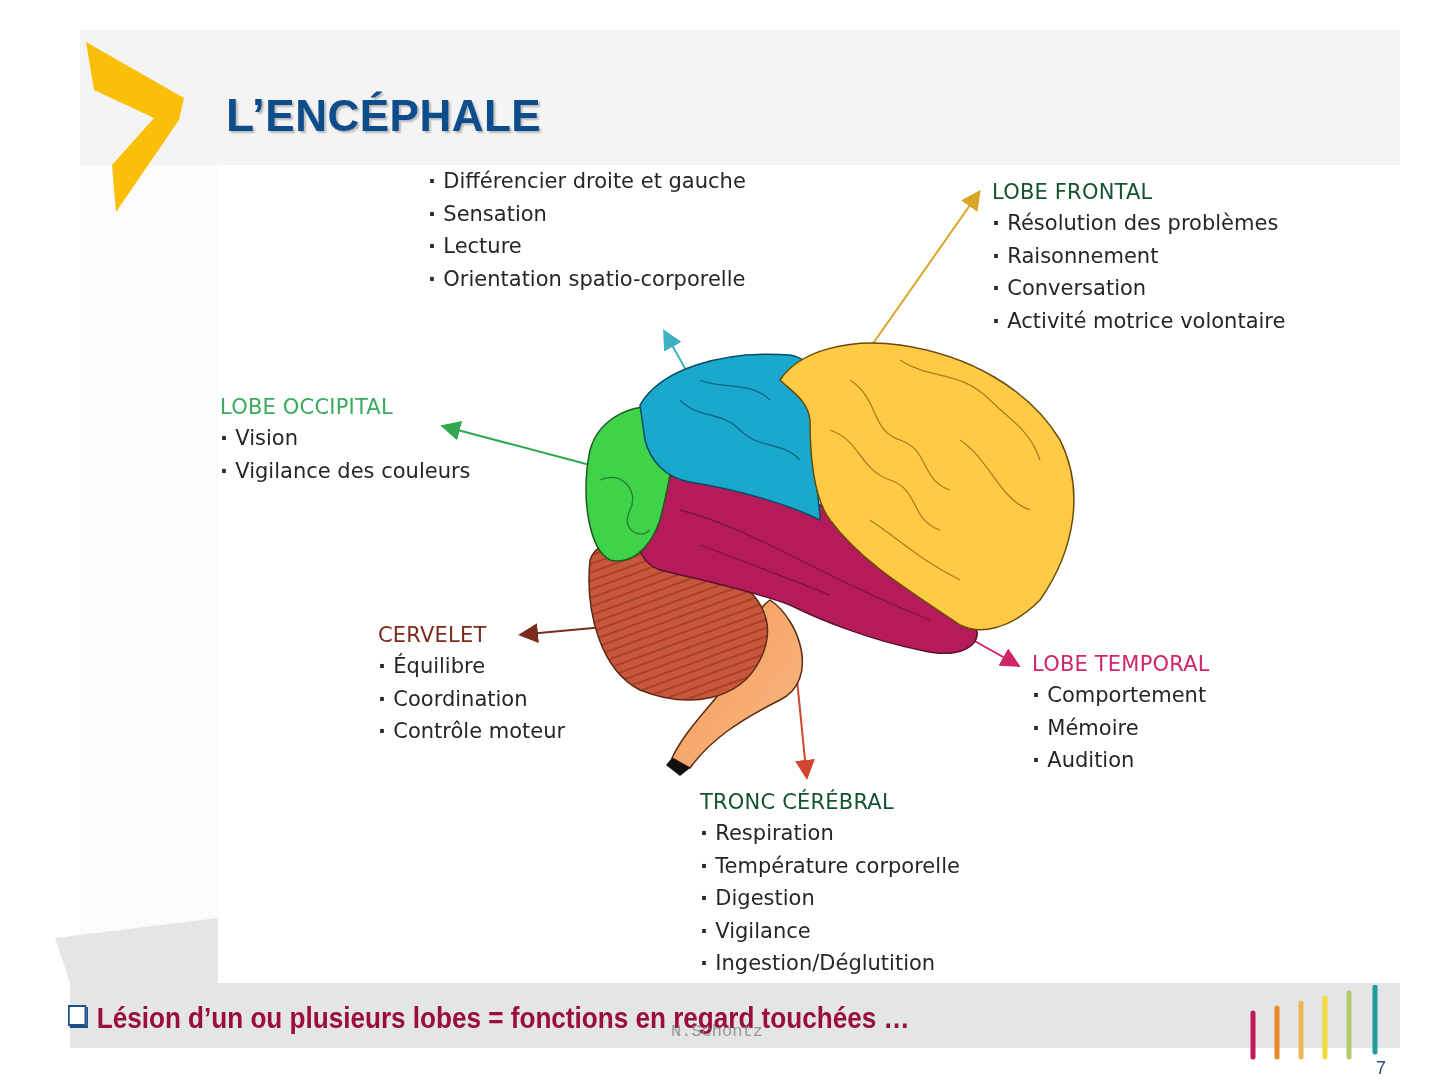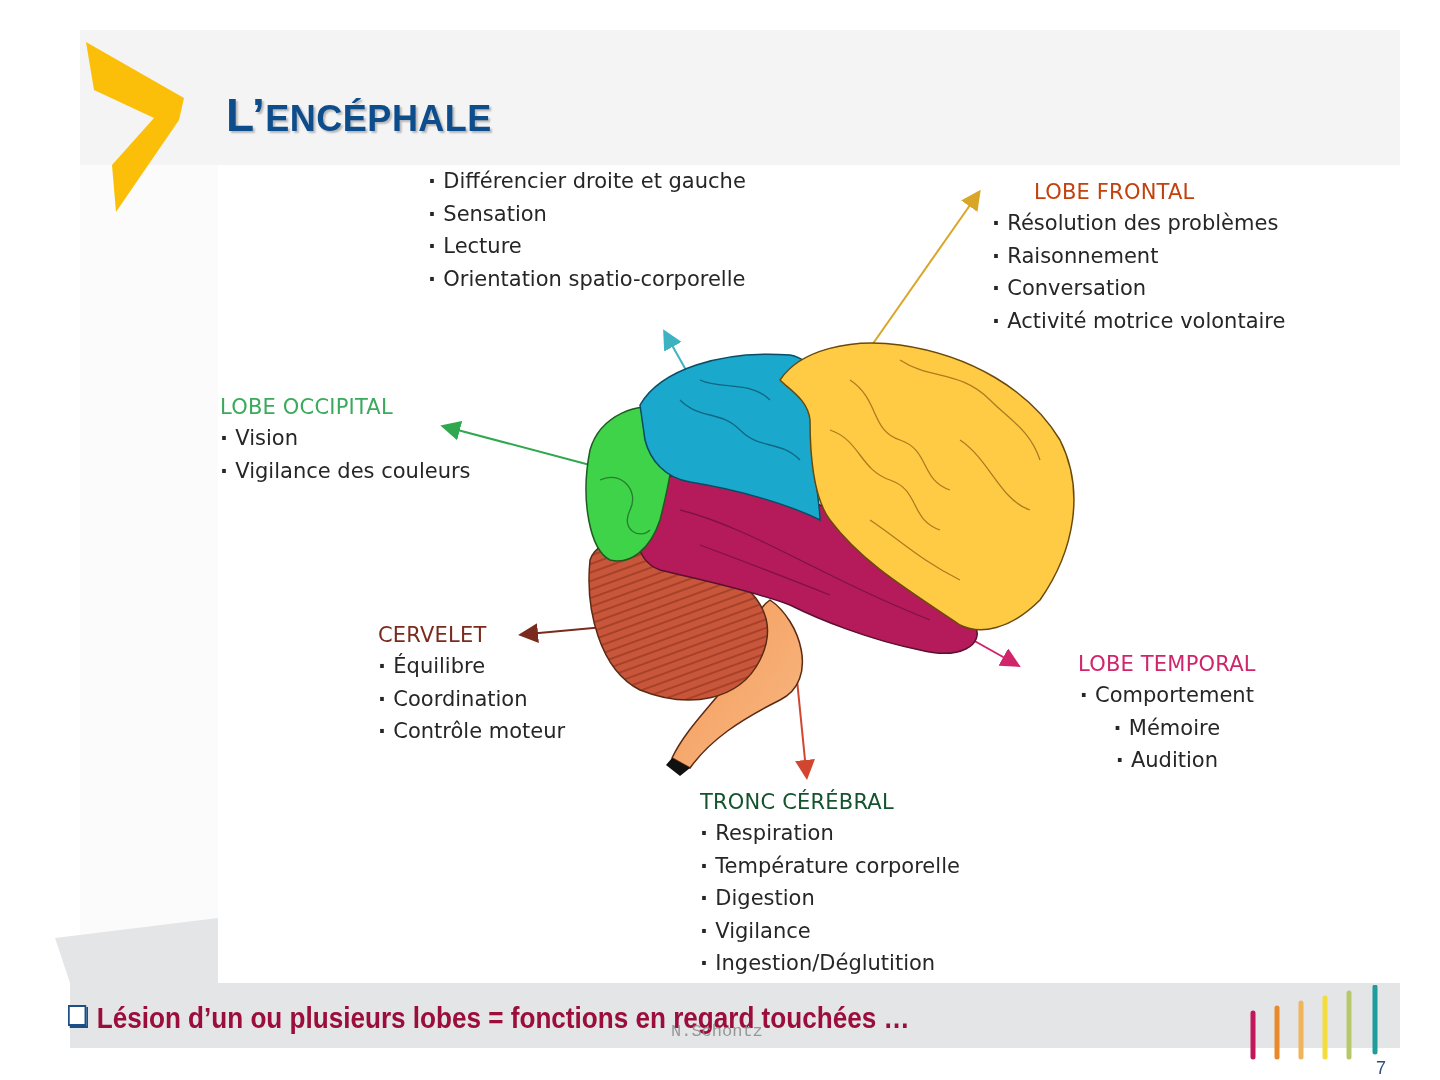--- a/index.html
+++ b/index.html
@@ -20,21 +20,21 @@
     position: absolute; left: 84px; top: 40px; width: 105px; height: 175px;
   }
   .title {
     position: absolute; left: 226px; top: 92px;
     font-family: "Liberation Sans", sans-serif;
     font-weight: bold; color: #0d4d8c;
     font-size: 46px; letter-spacing: 0.5px;
     text-shadow: 2px 2px 2px rgba(0,0,0,0.25);
     line-height: 1;
   }
-  .title .small-caps { font-size: 36px; }
+  .title .small-caps { font-size: 44px; }
   .figure {
     position: absolute; left: 218px; top: 165px; width: 1182px; height: 818px;
     background: #ffffff;
   }
   .lobe {
     position: absolute;
     font-family: "DejaVu Sans", sans-serif;
   }
   .lobe h3 {
     margin: 0 0 2px 0; font-weight: normal; font-size: 21px; letter-spacing: 0.2px;
@@ -163,21 +163,21 @@
 <div class="lobe" style="left:428px; top:165px;">
   <ul>
     <li>Différencier droite et gauche</li>
     <li>Sensation</li>
     <li>Lecture</li>
     <li>Orientation spatio-corporelle</li>
   </ul>
 </div>
 
 <div class="lobe" style="left:992px; top:179px;">
-  <h3 style="color:#c2410c;margin-left:42px;">LOBE FRONTAL</h3>
+  <h3 style="color:#14532d;">LOBE FRONTAL</h3>
   <ul>
     <li>Résolution des problèmes</li>
     <li>Raisonnement</li>
     <li>Conversation</li>
     <li>Activité motrice volontaire</li>
   </ul>
 </div>
 
 <div class="lobe" style="left:220px; top:394px;">
   <h3 style="color:#3aaa5c;">LOBE OCCIPITAL</h3>
@@ -189,21 +189,21 @@
 
 <div class="lobe" style="left:378px; top:622px;">
   <h3 style="color:#7b2a1e;">CERVELET</h3>
   <ul>
     <li>Équilibre</li>
     <li>Coordination</li>
     <li>Contrôle moteur</li>
   </ul>
 </div>
 
-<div class="lobe" style="left:1078px; top:651px;text-align:center;">
+<div class="lobe" style="left:1032px; top:651px;">
   <h3 style="color:#d1246a;">LOBE TEMPORAL</h3>
   <ul>
     <li>Comportement</li>
     <li>Mémoire</li>
     <li>Audition</li>
   </ul>
 </div>
 
 <div class="lobe" style="left:700px; top:789px;">
   <h3 style="color:#14532d;">TRONC CÉRÉBRAL</h3>

